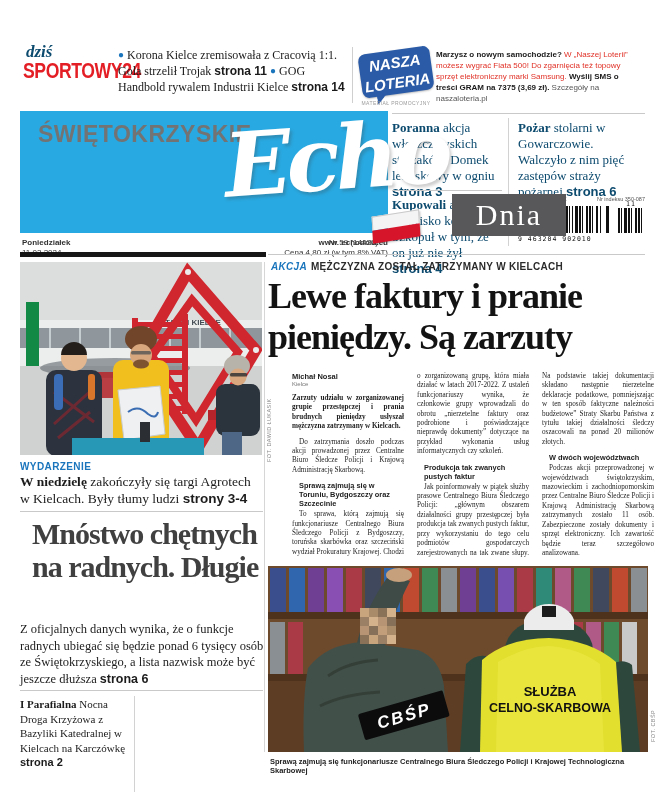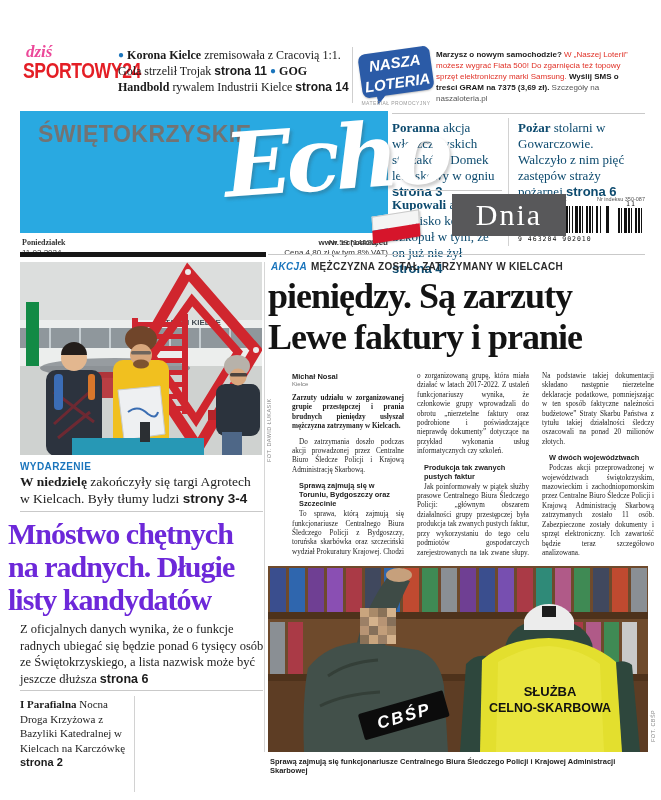--- a/index.html
+++ b/index.html
@@ -1,25 +1,25 @@
 <!DOCTYPE html>
 <html><head>
 <meta charset="utf-8">
 <style>
   html,body{margin:0;padding:0;background:#e9e9e9;}
   .page{position:relative;width:661px;height:800px;background:#ffffff;overflow:hidden;
         font-family:"Liberation Sans",sans-serif;color:#1c1c1c;margin:0 auto;}
   .abs{position:absolute;}
 
   
-  .dzis{left:26px;top:42px;font:italic 700 17px "Liberation Serif",serif;color:#ec4899;}
+  .dzis{left:26px;top:42px;font:italic 700 17px "Liberation Serif",serif;color:#0c4a6e;}
   .sportowy{left:23px;top:58px;font:700 22px "Liberation Sans",sans-serif;color:#e41e25;
             transform:scaleX(.8);transform-origin:left;letter-spacing:-.5px;}
   .topteaser{left:118px;top:47px;width:232px;font:12px/16px "Liberation Serif",serif;color:#1a1a1a;}
-  .topteaser b{font-weight:700;}
+  .topteaser b{font-weight:400;}
   .pageref{font-family:"Liberation Sans",sans-serif;font-weight:700;}
   .bullet{color:#1b75bc;font-size:10px;vertical-align:1px;}
   .topdiv{left:352px;top:47px;width:1px;height:56px;background:#cfcfcf;}
   .badge{left:360px;top:50px;width:72px;height:44px;background:#2b5ba7;border-radius:7px;
          transform:rotate(-8deg);color:#fff;text-align:center;
          font:italic 700 15px/20px "Liberation Sans",sans-serif;padding-top:3px;box-sizing:border-box;
          box-shadow:0 1px 2px rgba(0,0,0,.25);}
   .badge:after{content:"";position:absolute;left:14px;bottom:-8px;border:6px solid transparent;
          border-top-color:#2b5ba7;border-left-color:#2b5ba7;}
   .badgenote{left:352px;top:100px;width:88px;text-align:center;font:5px "Liberation Sans",sans-serif;
@@ -35,21 +35,21 @@
   .region{left:38px;top:121px;font:700 23px "Liberation Sans",sans-serif;color:#737373;letter-spacing:.5px;}
   .echologo{left:224px;top:112px;font:italic 700 88px/92px "DejaVu Serif",serif;color:#ffffff;
             letter-spacing:-5px;transform:rotate(-4deg);text-shadow:2px 3px 3px rgba(60,60,60,.25);z-index:3;}
   .dniabox{left:452px;top:194px;width:114px;height:42px;background:#58585a;color:#fff;text-align:center;
            font:400 30px/42px "Liberation Serif",serif;letter-spacing:2px;z-index:2;}
   .flag{left:372px;top:213px;width:48px;height:26px;transform:rotate(-9deg) skewX(-6deg);z-index:4;
         box-shadow:1px 2px 2px rgba(0,0,0,.25);}
   .flag .w{height:50%;background:#f4f4f4;border:1px solid #c9c9c9;border-bottom:none;}
   .flag .r{height:50%;background:#d6152b;}
   .dateline{top:238px;font:8px/10px "Liberation Sans",sans-serif;color:#333;}
-  .dl-left{left:22px;}  .dl-left .b{font-weight:700;font-family:Liberation Serif, serif;}
+  .dl-left{left:22px;}  .dl-left .b{font-weight:700;}
   .dl-mid{left:10px;width:368px;text-align:right;}
   .dl-right{left:20px;width:368px;text-align:right;} .dl-right .b{font-weight:700;}
   .thickbar{left:20px;top:252px;width:246px;height:5px;background:#161616;}
 
   
   .railrule{left:392px;top:113px;width:253px;height:1px;background:#c9c9c9;}
   .raildiv{left:508px;top:118px;width:1px;height:128px;background:#d2d2d2;}
   .rteaser{font:13px/16px "Liberation Serif",serif;color:#0c4a6e;}
   .rteaser b{font-weight:700;}
   .rule1{left:392px;top:190px;width:110px;height:1px;background:#c9c9c9;}
@@ -77,22 +77,22 @@
   .article .sub{font:700 7.4px/9px "Liberation Sans",sans-serif;margin:6px 0 2px;padding-left:7px;text-align:left;}
   .photo2frame{left:268px;top:566px;width:380px;height:186px;}
   .caption{left:270px;top:757px;width:378px;font:700 7.5px "Liberation Sans",sans-serif;color:#222;}
 
   
   .photo1frame{left:20px;top:262px;width:242px;height:193px;}
   .wydarzenie{left:20px;top:461px;font:700 10px "Liberation Sans",sans-serif;color:#1b75bc;letter-spacing:.4px;}
   .lteaser{left:20px;top:473px;width:243px;font:13.5px/17px "Liberation Serif",serif;}
   .lteaser b{font-weight:700;}
   .lrule{left:20px;top:511px;width:243px;height:1px;background:#c9c9c9;}
-  .headline2{left:8px;top:517px;width:248px;font:700 30px/33px "Liberation Serif",serif;
-             color:#6d28d9;letter-spacing:-1px;}
+  .headline2{left:32px;top:517px;width:248px;font:700 30px/33px "Liberation Serif",serif;
+             color:#404040;letter-spacing:-1px;}
   .body2{left:20px;top:621px;width:245px;font:12.5px/16.5px "Liberation Serif",serif;}
   .brule{left:20px;top:690px;width:243px;height:1px;background:#c9c9c9;}
   .bdiv{left:134px;top:696px;width:1px;height:96px;background:#d2d2d2;}
   .bteaser{font:11px/14.5px "Liberation Serif",serif;}
   .bteaser b{font-weight:700;}
   .bpage{display:block;font:700 11px "Liberation Sans",sans-serif;margin-top:1px;}
 </style>
 </head>
 <body>
 
@@ -161,22 +161,22 @@
   <div class="abs bars" style="left:518px;top:206px;width:92px;height:27px;"></div>
   <div class="abs bcdigits" style="left:518px;top:235px;">9 463204 902010</div>
   <div class="abs bcdigits" style="left:626px;top:200px;">11</div>
   <div class="abs bars" style="left:618px;top:208px;width:26px;height:25px;"></div>
 
   <div class="abs storyrule"></div>
   <div class="abs kicker">
     <span class="lbl">AKCJA</span><span>MĘŻCZYZNA ZOSTAŁ ZATRZYMANY W KIELCACH</span>
   </div>
   <div class="abs headline1">
+    <div>Lewe faktury i pranie</div>
     <div>pieniędzy. Są zarzuty</div>
-    <div>Lewe faktury i pranie</div>
   </div>
 
   <div class="abs vrule-mid"></div>
   <div class="abs vcred" style="left:266px;top:372px;height:88px;">FOT. DAWID ŁUKASIK</div>
 
   <div class="abs article">
     <div class="byname">Michał Nosal</div>
     <div class="byplace">Kielce</div>
     <div class="lead">Zarzuty udziału w zorganizowanej grupie przestępczej i prania brudnych pieniędzy usłyszał mężczyzna zatrzymany w Kielcach.</div>
     <p>Do zatrzymania doszło podczas akcji prowadzonej przez Centralne Biuro Śledcze Policji i Krajową Administrację Skarbową.</p>
@@ -259,21 +259,21 @@
       <rect x="274" y="40" width="14" height="11" fill="#1c1c1c"></rect>
       <path d="M198 98 Q207 88 218 90 L213 186 L192 186 Z" fill="#2e473d"></path>
       <path d="M344 98 Q355 92 364 99 L372 186 L348 186 Z" fill="#2e473d"></path>
       <path d="M214 94 Q240 72 281 72 Q323 74 348 96 L354 186 L212 186 Z" fill="#e3df2e"></path>
       <path d="M230 96 Q258 80 281 80 Q310 82 332 98 L336 186 L228 186 Z" fill="#eeea4a" opacity=".55"></path>
       <text x="282" y="130" text-anchor="middle" font-family="Liberation Sans, sans-serif" font-weight="bold" font-size="13" fill="#111">SŁUŻBA</text>
       <text x="282" y="146" text-anchor="middle" font-family="Liberation Sans, sans-serif" font-weight="bold" font-size="12.5" fill="#111">CELNO-SKARBOWA</text>
     </svg>
   </div>
   <div class="abs vcred" style="left:650px;top:660px;height:80px;">FOT. CBŚP</div>
-  <div class="abs caption">Sprawą zajmują się funkcjonariusze Centralnego Biura Śledczego Policji i Krajowej Administracji Skarbowej</div>
+  <div class="abs caption">Sprawą zajmują się funkcjonariusze Centralnego Biura Śledczego Policji i Krajowej Technologiczna Skarbowej</div>
 
   <div class="abs photo1frame">
     <svg viewBox="0 0 242 193" width="242" height="193">
       <rect width="242" height="193" fill="#cfd2d0"></rect>
       <rect width="242" height="58" fill="#dcdedd"></rect>
       <rect y="58" width="242" height="46" fill="#eceeed"></rect>
       <rect y="66" width="242" height="20" fill="#8f979c"></rect>
       <g stroke="#c5cdd1" stroke-width="2">
         <line x1="30" y1="66" x2="30" y2="86"></line>
           <line x1="60" y1="66" x2="60" y2="86"></line>
@@ -342,21 +342,20 @@
 
   <div class="abs wydarzenie">WYDARZENIE</div>
   <div class="abs lteaser">
     <b>W niedzielę</b><span> zakończyły się targi Agrotech w Kielcach. Były tłumy ludzi </span><span class="pageref">strony 3-4</span>
   </div>
   <div class="abs lrule"></div>
 
   <div class="abs headline2">
     <div>Mnóstwo chętnych</div>
     <div>na radnych. Długie</div>
-    <div>listy kandydatów</div>
   </div>
   <div class="abs body2">
     <span>Z oficjalnych danych wynika, że o funkcje radnych ubiegać się będzie ponad 6 tysięcy osób ze Świętokrzyskiego, a lista nazwisk może być jeszcze dłuższa </span><span class="pageref">strona 6</span>
   </div>
 
   <div class="abs brule"></div>
   <div class="abs bdiv"></div>
 
   <div class="abs bteaser" style="left:20px;top:697px;width:112px;">
     <b>I Parafialna</b><span> Nocna Droga Krzyżowa z Bazyliki Katedralnej w Kielcach na Karczówkę</span>

